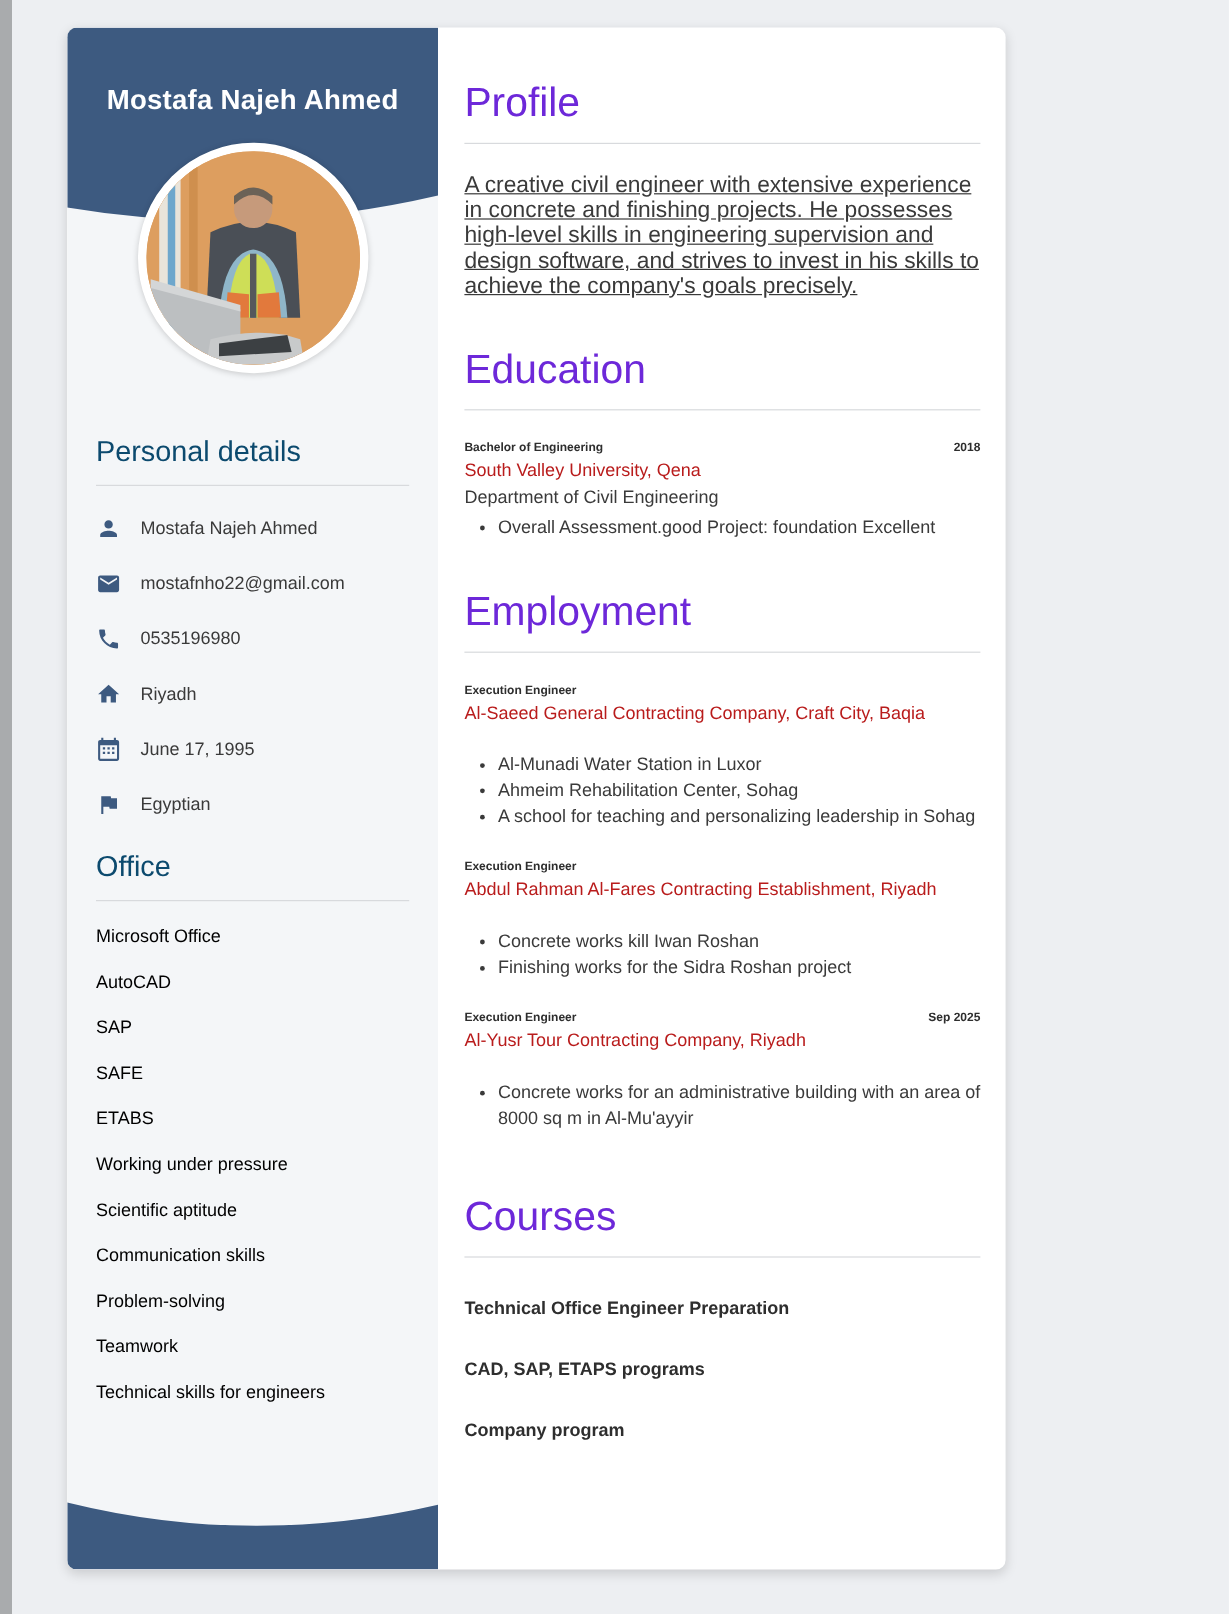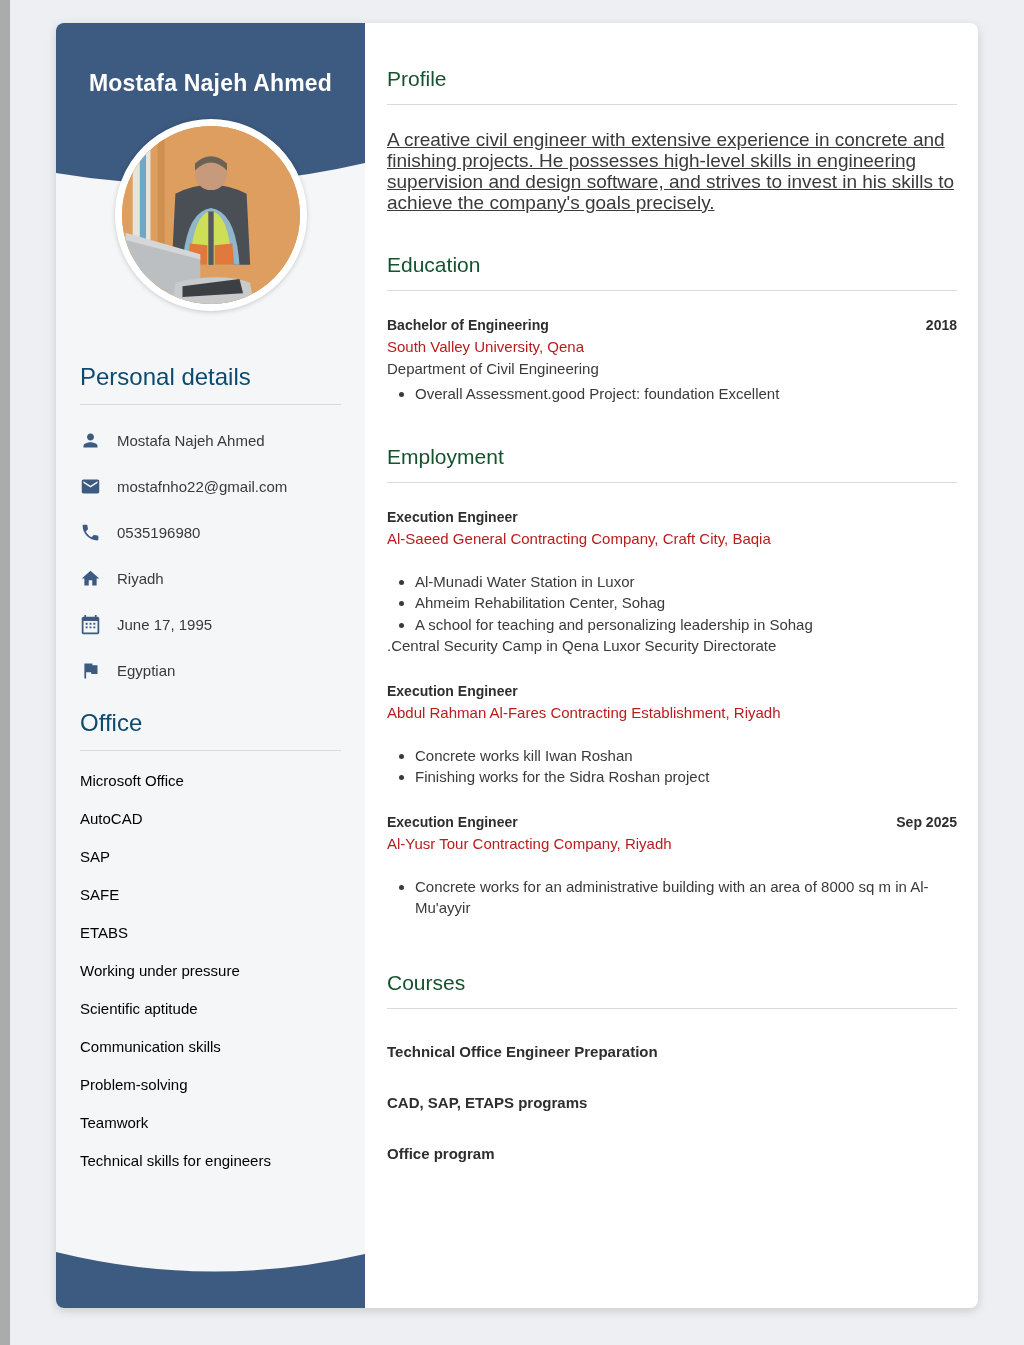--- a/index.html
+++ b/index.html
@@ -1,19 +1,19 @@
 <!DOCTYPE html>
 <html><head>
 <meta charset="utf-8">
 <style>
   html,body{margin:0;padding:0;}
   body{font-family:"Liberation Sans",sans-serif;background:#edeff2;}
   .viewport{position:relative;width:1024px;height:1345px;background:#edeff2;overflow:hidden;}
   .left-strip{position:absolute;left:0;top:0;width:10px;height:100%;background:#a9abad;}
-  .page{position:absolute;left:56px;top:23px;width:922px;height:1285px;background:#ffffff;
+  .page{position:absolute;left:56px;top:23px;width:782px;height:1285px;background:#ffffff;
         border-radius:8px;box-shadow:0 3px 10px rgba(0,0,0,.15);display:flex;overflow:hidden;}
   
   .sidebar{width:309px;flex-shrink:0;background:#f4f6f8;position:relative;}
   .sidebar-header{position:relative;height:312px;}
   .header-shape{position:absolute;top:0;left:0;width:100%;height:172px;display:block;}
   .name{position:absolute;top:47px;left:0;width:100%;text-align:center;color:#fff;
         font-size:23px;font-weight:bold;margin:0;letter-spacing:.2px;}
   .photo-ring{position:absolute;top:96px;left:50%;transform:translateX(-50%);
         width:178px;height:178px;border-radius:50%;border:7px solid #ffffff;
         overflow:hidden;background:#dd9e5f;box-shadow:0 1px 5px rgba(0,0,0,.18);}
@@ -23,28 +23,28 @@
   .rule{border-top:1px solid #d8dadd;height:0;}
   .pd-row{display:flex;align-items:center;margin-top:25px;}
   .pd-icon{width:21px;height:21px;color:#3d5a80;margin-right:16px;flex-shrink:0;}
   .pd-icon svg{width:100%;height:100%;display:block;}
   .pd-text{font-size:15px;color:#3a3a3a;}
   .skill-item{font-size:15px;color:#000000;margin-top:21px;}
   .sidebar-bottom{position:absolute;bottom:0;left:0;width:100%;height:64px;}
   .sidebar-bottom svg{display:block;width:100%;height:100%;}
   
   .main{flex:1;padding:44px 21px 0 22px;color:#3a3a3a;}
-  .main-h{font-size:21px;color:#14532d;font-weight:400;margin:0 0 13px;}
+  .main-h{font-size:34px;color:#6d28d9;font-weight:400;margin:0 0 13px;}
   .section{margin-top:40px;}
   .section.first{margin-top:0;}
   .section.courses{margin-top:52px;}
   .profile-text{font-size:19px;line-height:21px;margin:24px 0 0;text-decoration:underline;}
   .entry{margin-top:26px;}
   .entry-head{display:flex;justify-content:space-between;align-items:center;
-              font-weight:bold;font-size:14px;color:#2e2e2e;}
+              font-weight:bold;font-size:10px;color:#2e2e2e;}
   .entry-link{font-size:15px;color:#b91c1c;margin-top:5px;}
   .entry-sub{font-size:15px;margin-top:5px;}
   ul.bullets{margin:6px 0 0;padding-left:28px;font-size:15px;line-height:21.5px;}
   ul.bullets.gap{margin-top:24px;}
   .note{font-size:15px;line-height:21.5px;margin-top:0;}
   .course-item{font-weight:bold;font-size:15px;margin-top:34px;color:#2e2e2e;}
 </style>
 </head>
 <body>
 
@@ -197,21 +197,20 @@
               <div class="entry-head">
                 <span>Execution Engineer</span>
                 <span class="entry-date"></span>
               </div>
               <div class="entry-link">Al-Saeed General Contracting Company, Craft City, Baqia</div>
               <ul class="bullets gap">
                 <li>Al-Munadi Water Station in Luxor</li>
                 <li>Ahmeim Rehabilitation Center, Sohag</li>
                 <li>A school for teaching and personalizing leadership in Sohag</li>
               </ul>
-              <div class="note">.Central Security Camp in Qena Luxor Security Directorate</div>
             </div>
             <div class="entry">
               <div class="entry-head">
                 <span>Execution Engineer</span>
                 <span class="entry-date"></span>
               </div>
               <div class="entry-link">Abdul Rahman Al-Fares Contracting Establishment, Riyadh</div>
               <ul class="bullets gap">
                 <li>Concrete works kill Iwan Roshan</li>
                 <li>Finishing works for the Sidra Roshan project</li>
@@ -229,19 +228,19 @@
             </div>
           </div>
       </section>
 
       <section class="section courses">
         <h2 class="main-h">Courses</h2>
         <div class="rule"></div>
         <div>
             <div class="course-item">Technical Office Engineer Preparation</div>
             <div class="course-item">CAD, SAP, ETAPS programs</div>
-            <div class="course-item">Office program</div>
+            <div class="course-item">Company program</div>
           </div>
       </section>
 
     </main>
   </div>
 </div>
 
 </body></html>

